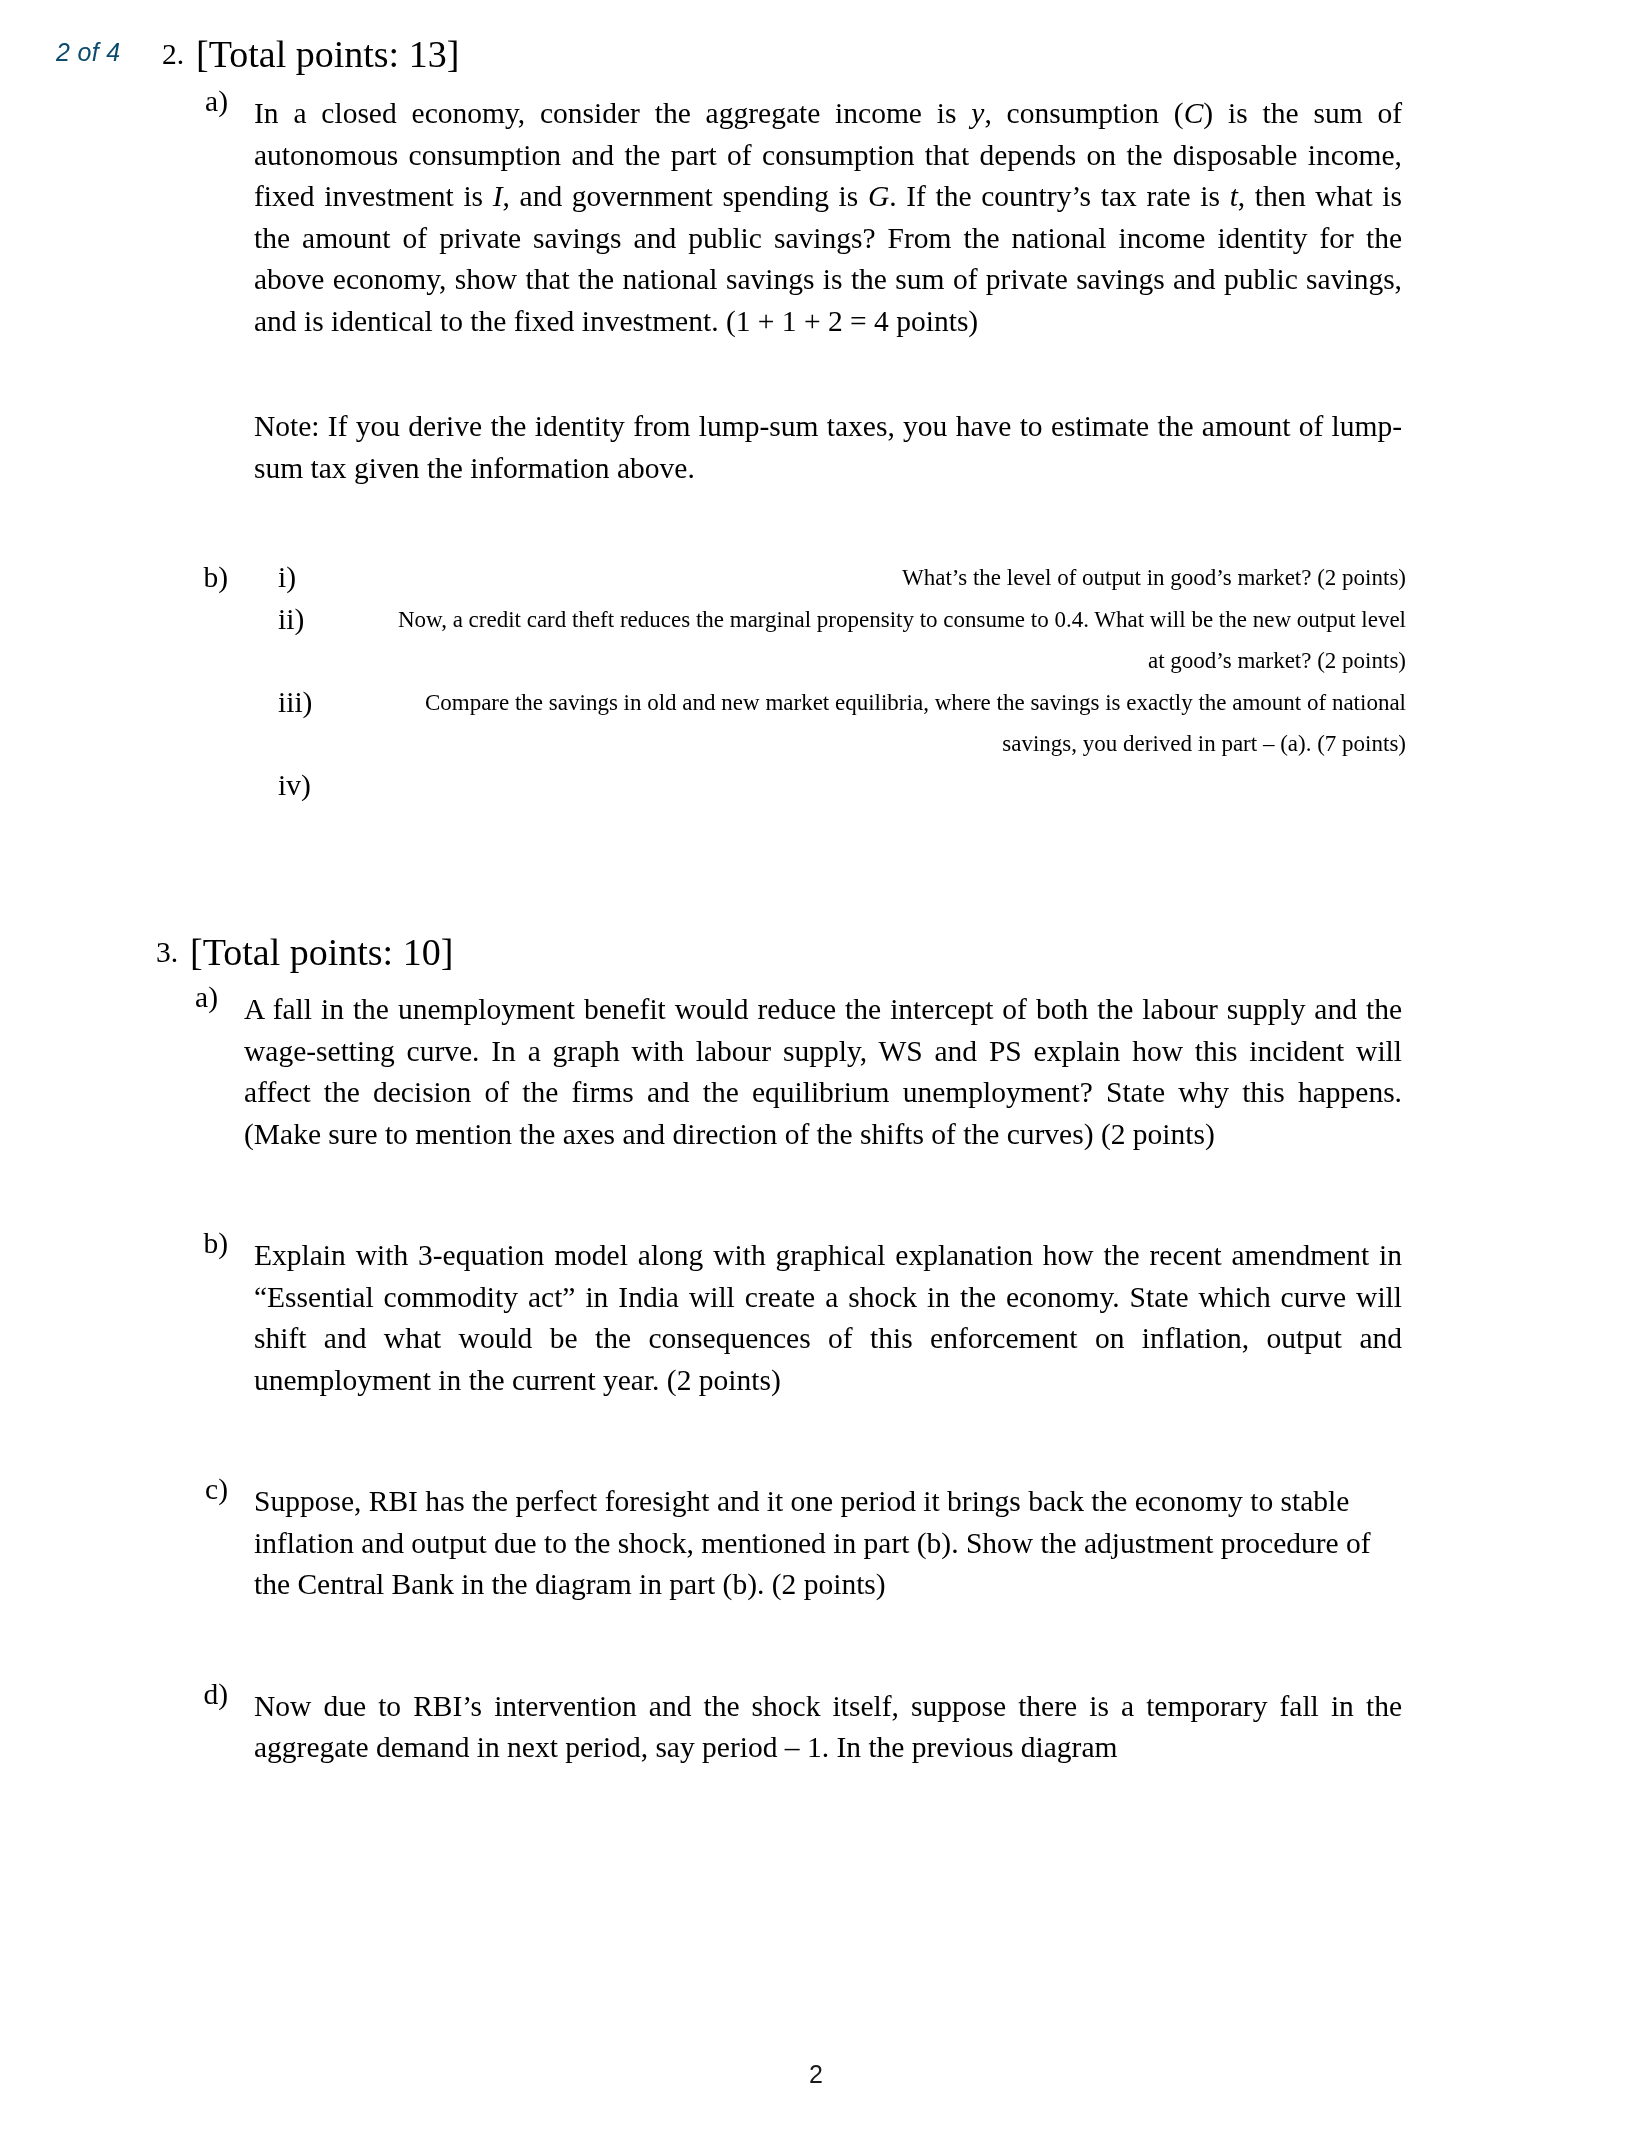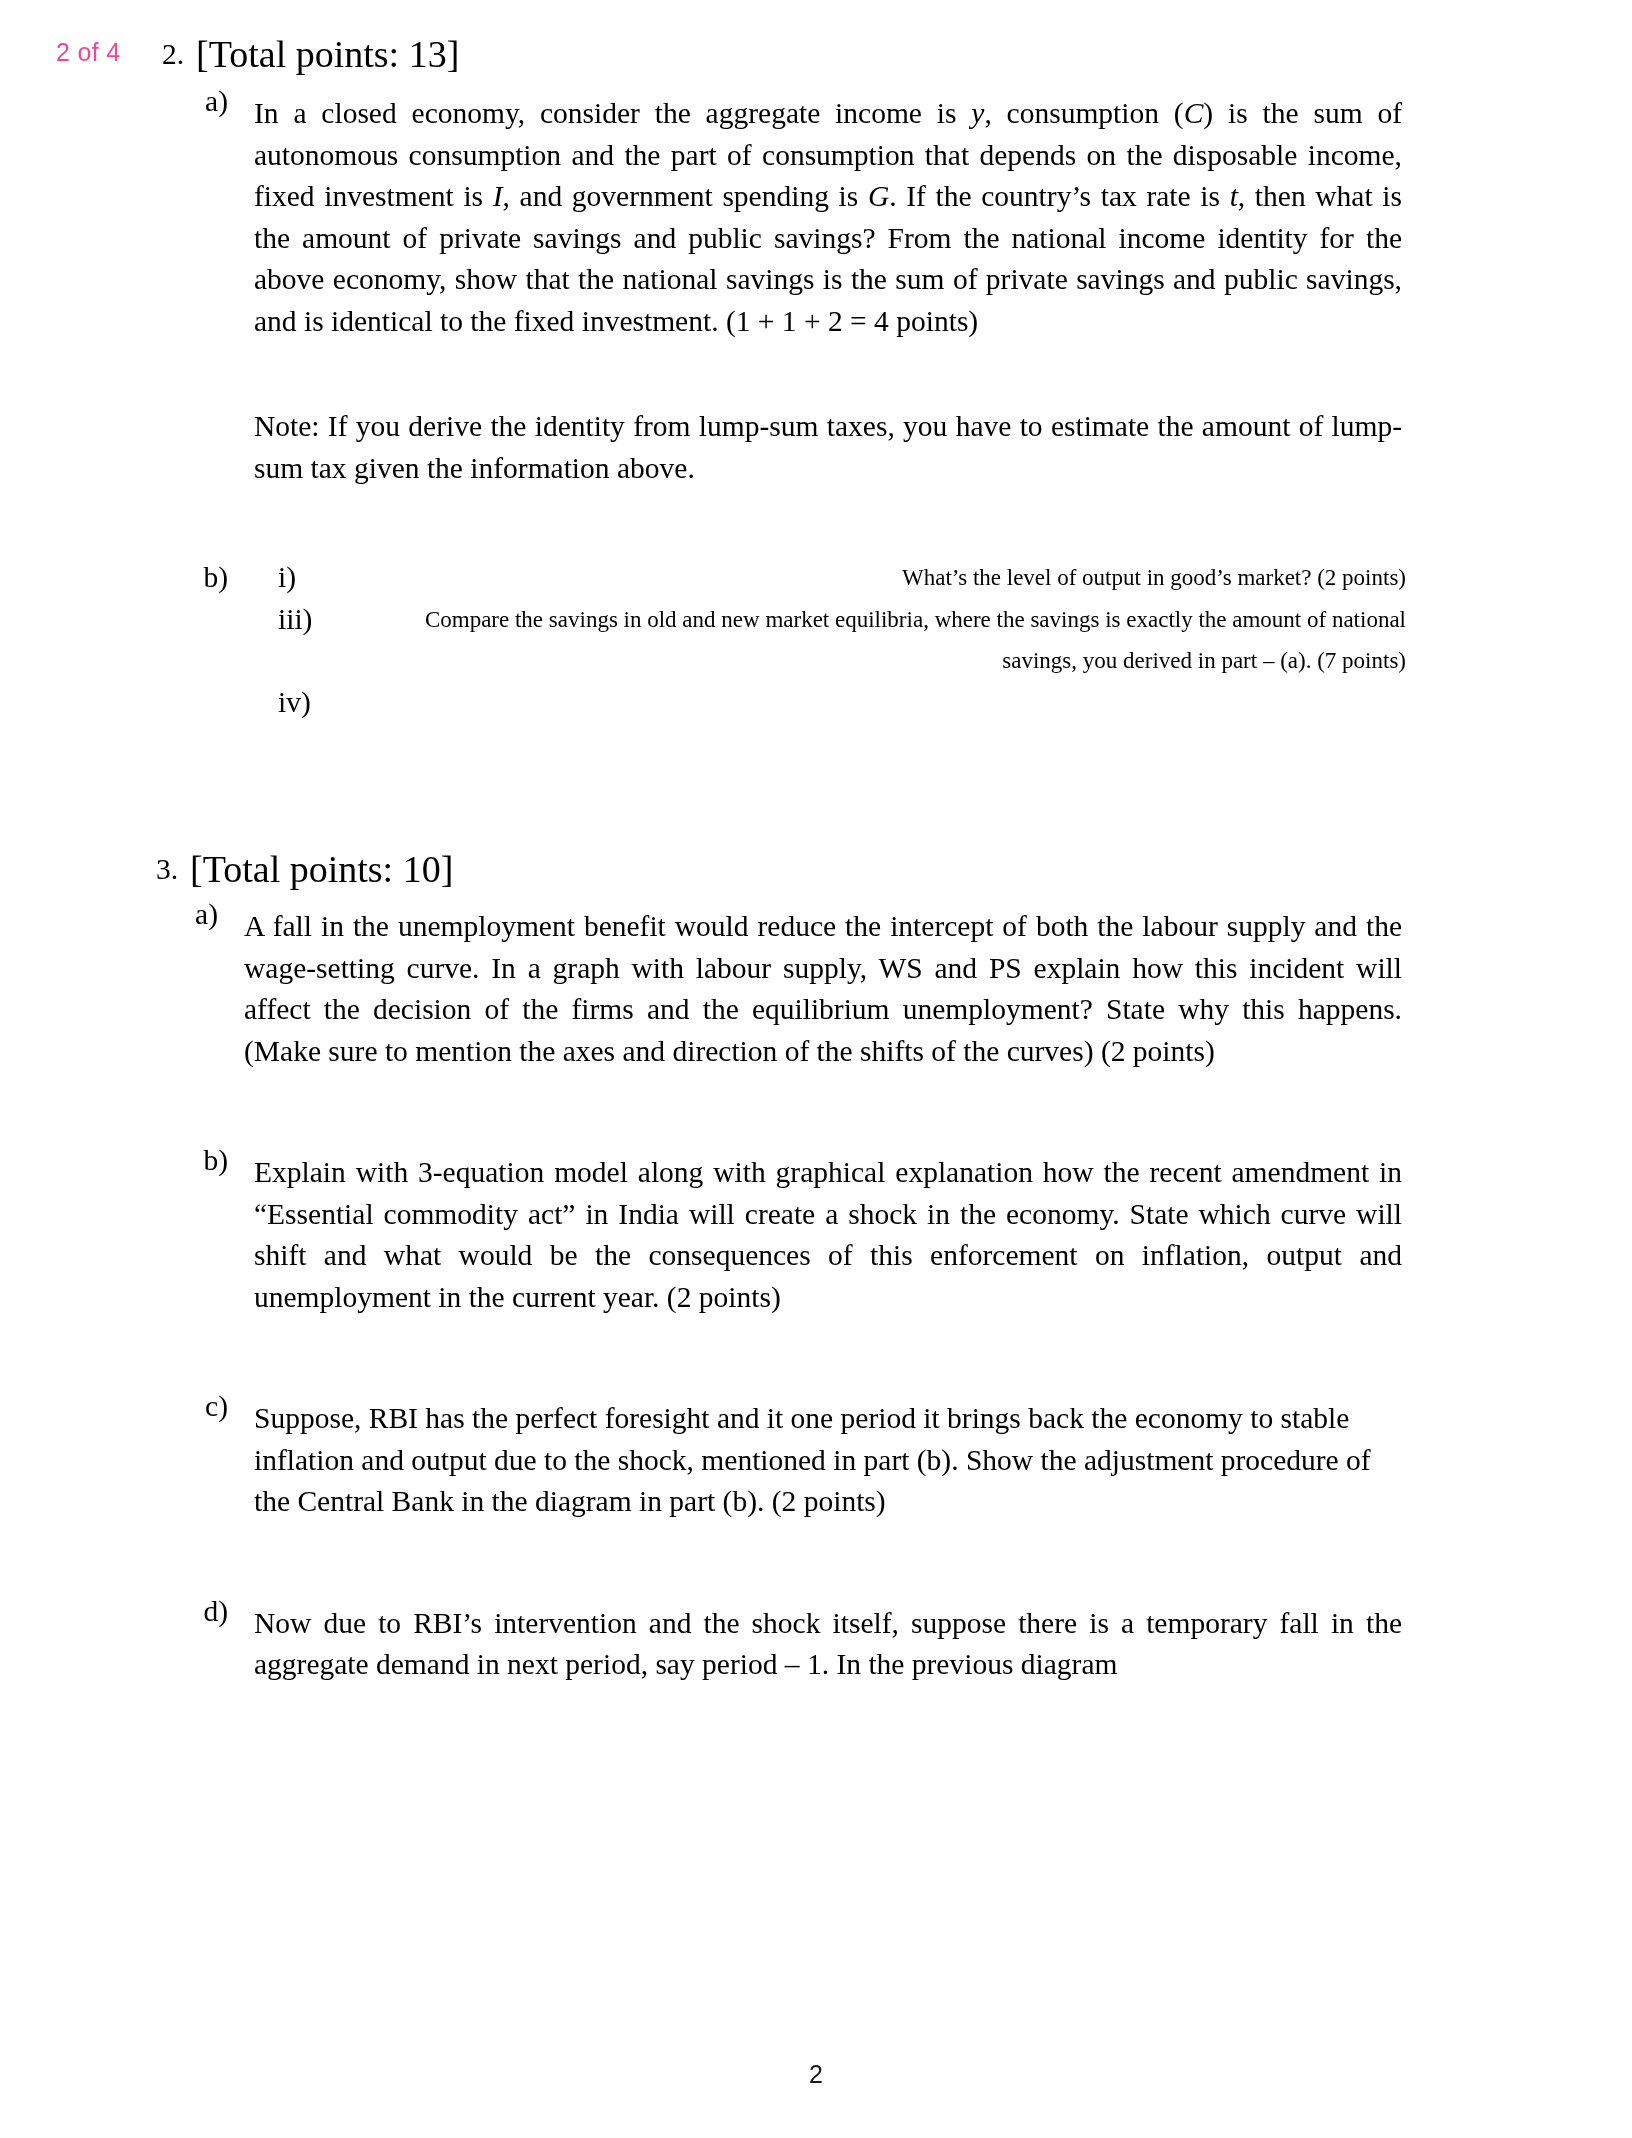--- a/index.html
+++ b/index.html
@@ -20,24 +20,25 @@
     overflow: hidden;
   }
 
   
   .page-indicator {
     position: absolute;
     left: 56px;
     top: 38px;
     font-family: "Liberation Sans", "DejaVu Sans", sans-serif;
     font-size: 25px;
-    color: #ec4899;
+    color: #0c4a6e;
     letter-spacing: 0.3px;
     white-space: nowrap;
     z-index: 5;
+    font-style: italic;
   }
 
   
   .content {
     position: absolute;
     left: 0;
     top: 0;
     width: 1632px;
     padding: 34px 0 0 0;
     box-sizing: border-box;
@@ -160,20 +161,24 @@
     <div class="part" style="margin-left:190px;">
       <div class="part-label">b)</div>
       <div class="part-body" style="width:1172px;">
 
         <div class="roman-list">
           <div class="roman-item" style="margin-left:36px;">
             <div class="roman-label">i)</div>
             <div class="roman-text" style="width:1020px;">What’s the level of output in good’s market? (2 points)</div>
           </div>
           <div class="roman-item" style="margin-left:36px;">
+            <div class="roman-label">ii)</div>
+            <div class="roman-text" style="width:1020px;">Now, a credit card theft reduces the marginal propensity to consume to 0.4. What will be the new output level at good’s market? (2 points)</div>
+          </div>
+          <div class="roman-item" style="margin-left:36px;">
             <div class="roman-label">iii)</div>
             <div class="roman-text" style="width:1020px;">Compare the savings in old and new market equilibria, where the savings is exactly the amount of national savings, you derived in part – (a). (7 points)</div>
           </div>
           <div class="roman-item" style="margin-left:36px;">
             <div class="roman-label">iv)</div>
           </div>
         </div>
       </div>
     </div>
 

